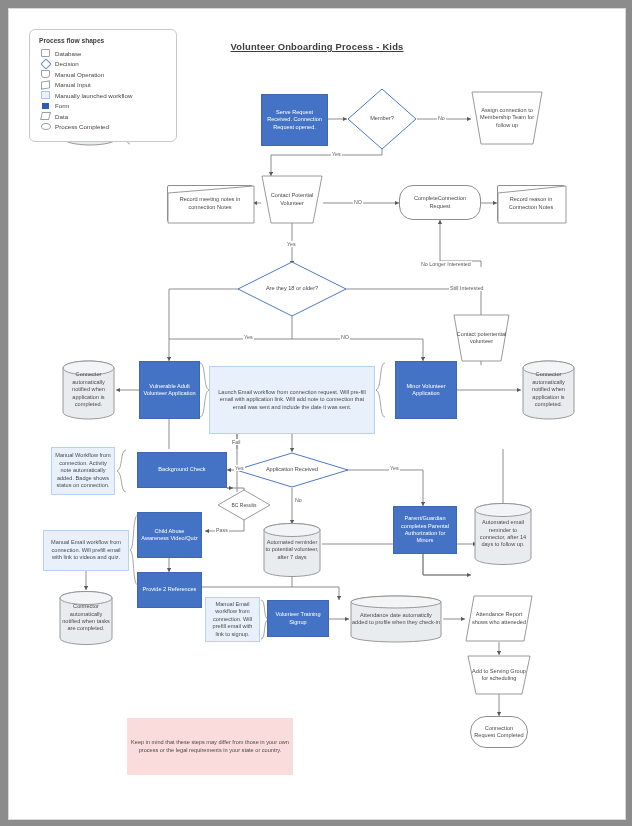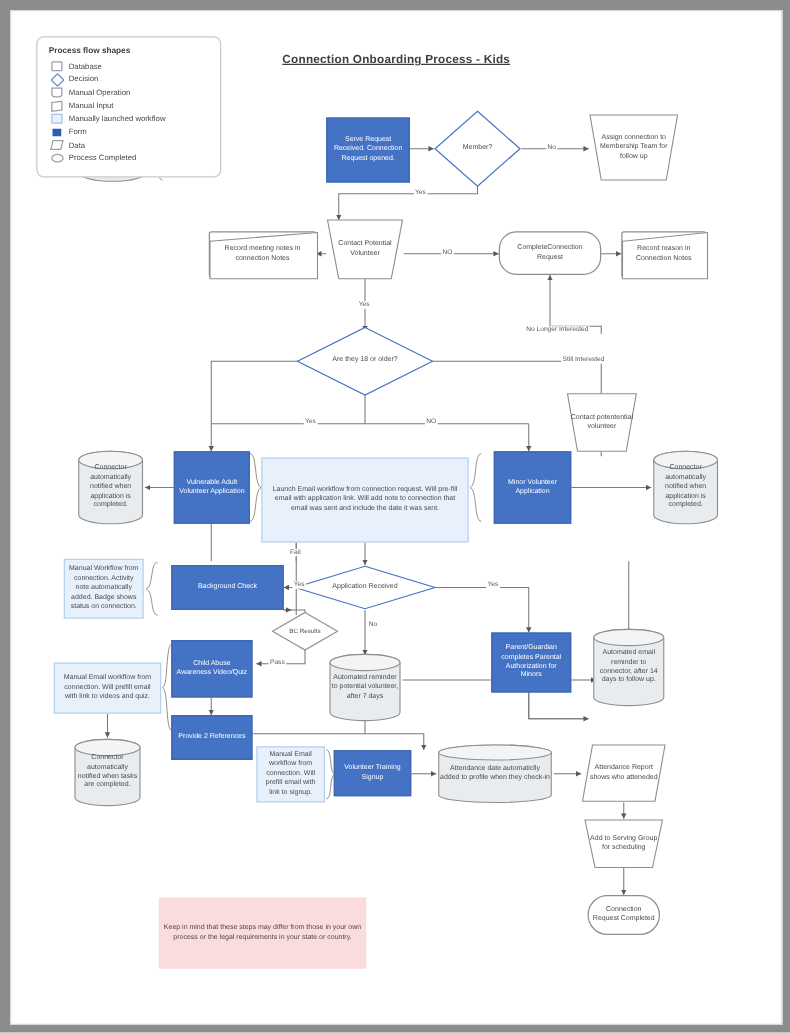--- a/index.html
+++ b/index.html
@@ -245,21 +245,21 @@
         <span class="ltxt">Data</span>
       </div>
       <div class="lrow">
         <span class="lg">
             <span class="g-done"></span>
           </span>
         <span class="ltxt">Process Completed</span>
       </div>
     </div>
 
-    <div id="title">Connection Onboarding Process - Kids</div>
+    <div id="title">Volunteer Onboarding Process - Kids</div>
 
     <div class="node n-db" style="left:52px;top:82px;width:58px;height:56px;">
       <svg width="58" height="56" viewBox="0 0 58 56">
         <path d="M2,9 a27,7 0 0 1 54,0 v38 a27,7 0 0 1 -54,0 z" fill="#e9ecef" stroke="#8e8e8e" stroke-width="0.9"></path>
         <ellipse cx="29" cy="9" rx="27" ry="7" fill="#f2f4f6" stroke="#8e8e8e" stroke-width="0.9"></ellipse>
       </svg>
       <span class="lbl">Default Connector automatically notified</span>
     </div>
 
     <svg class="brace" style="left:110px;top:84px;" width="12" height="52">

